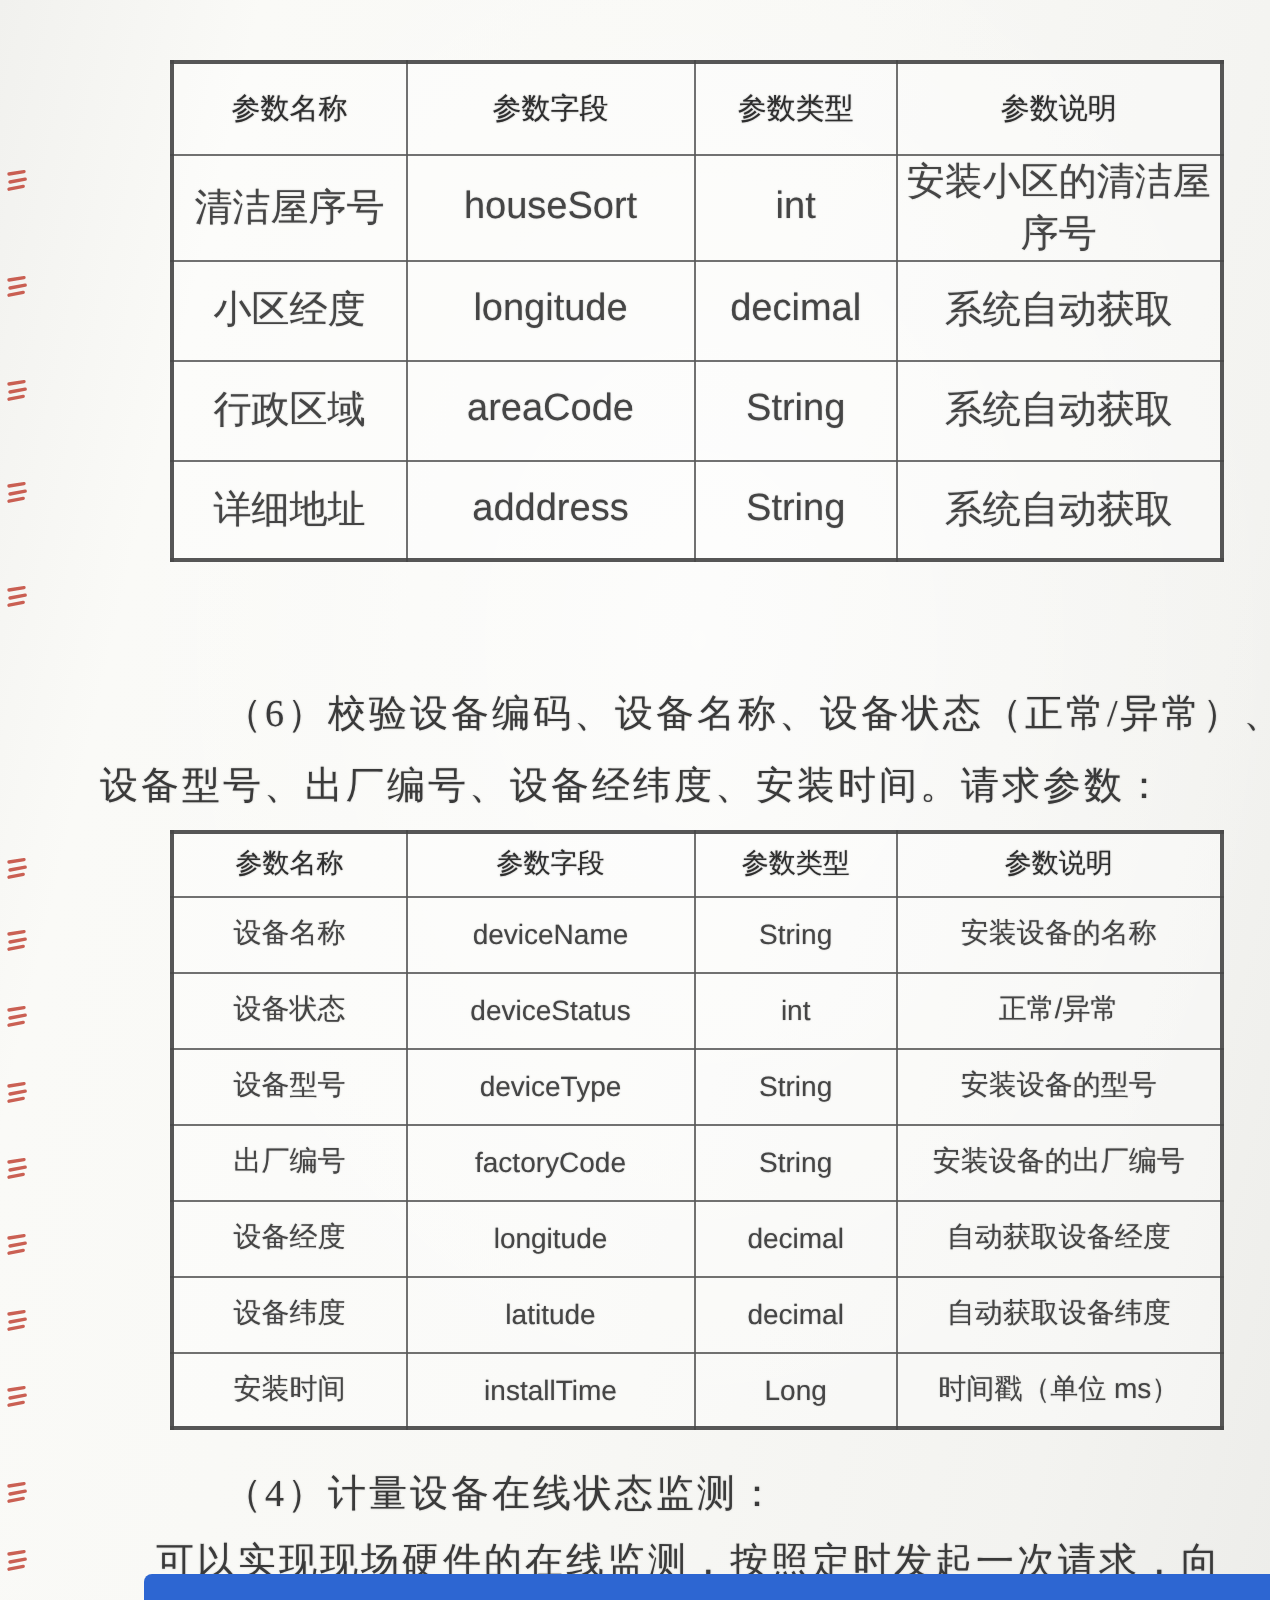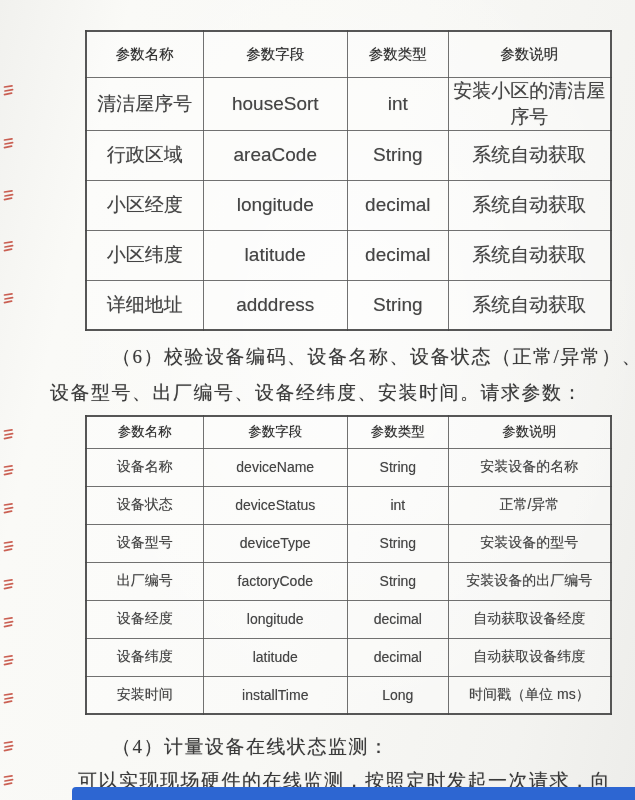--- a/index.html
+++ b/index.html
@@ -108,35 +108,29 @@
         </tr>
       </thead>
       <tbody>
         <tr>
           <td>清洁屋序号</td>
           <td>houseSort</td>
           <td>int</td>
           <td>安装小区的清洁屋序号</td>
         </tr>
         <tr>
-          <td>行政区域</td>
-          <td>areaCode</td>
-          <td>String</td>
-          <td>系统自动获取</td>
-        </tr>
-        <tr>
           <td>小区经度</td>
           <td>longitude</td>
           <td>decimal</td>
           <td>系统自动获取</td>
         </tr>
         <tr>
-          <td>小区纬度</td>
-          <td>latitude</td>
-          <td>decimal</td>
+          <td>行政区域</td>
+          <td>areaCode</td>
+          <td>String</td>
           <td>系统自动获取</td>
         </tr>
         <tr>
           <td>详细地址</td>
           <td>adddress</td>
           <td>String</td>
           <td>系统自动获取</td>
         </tr>
       </tbody>
     </table>

